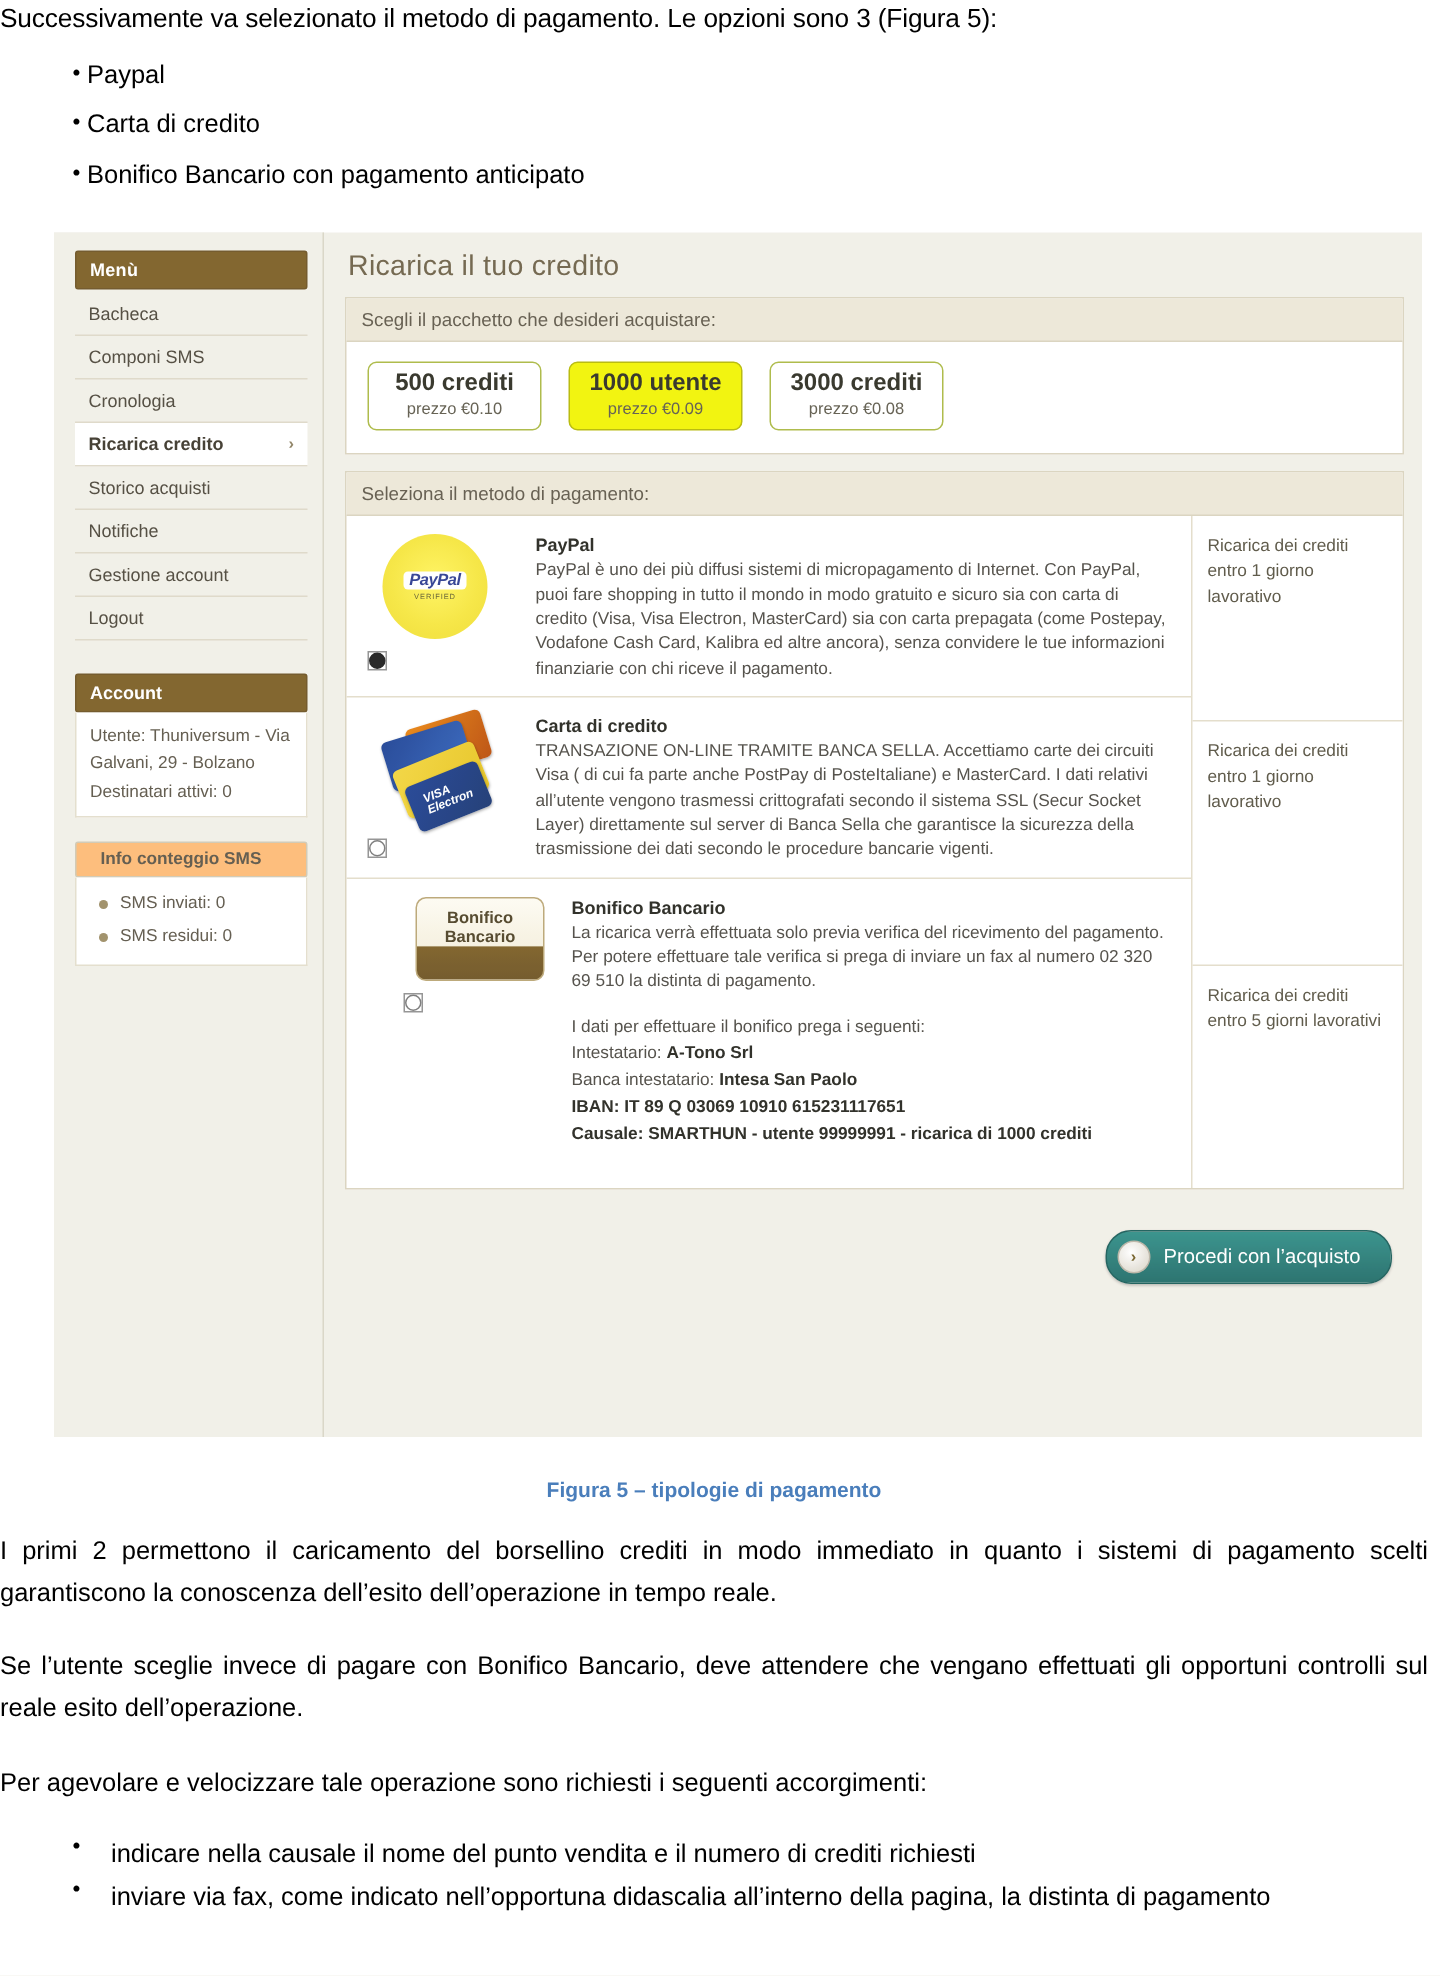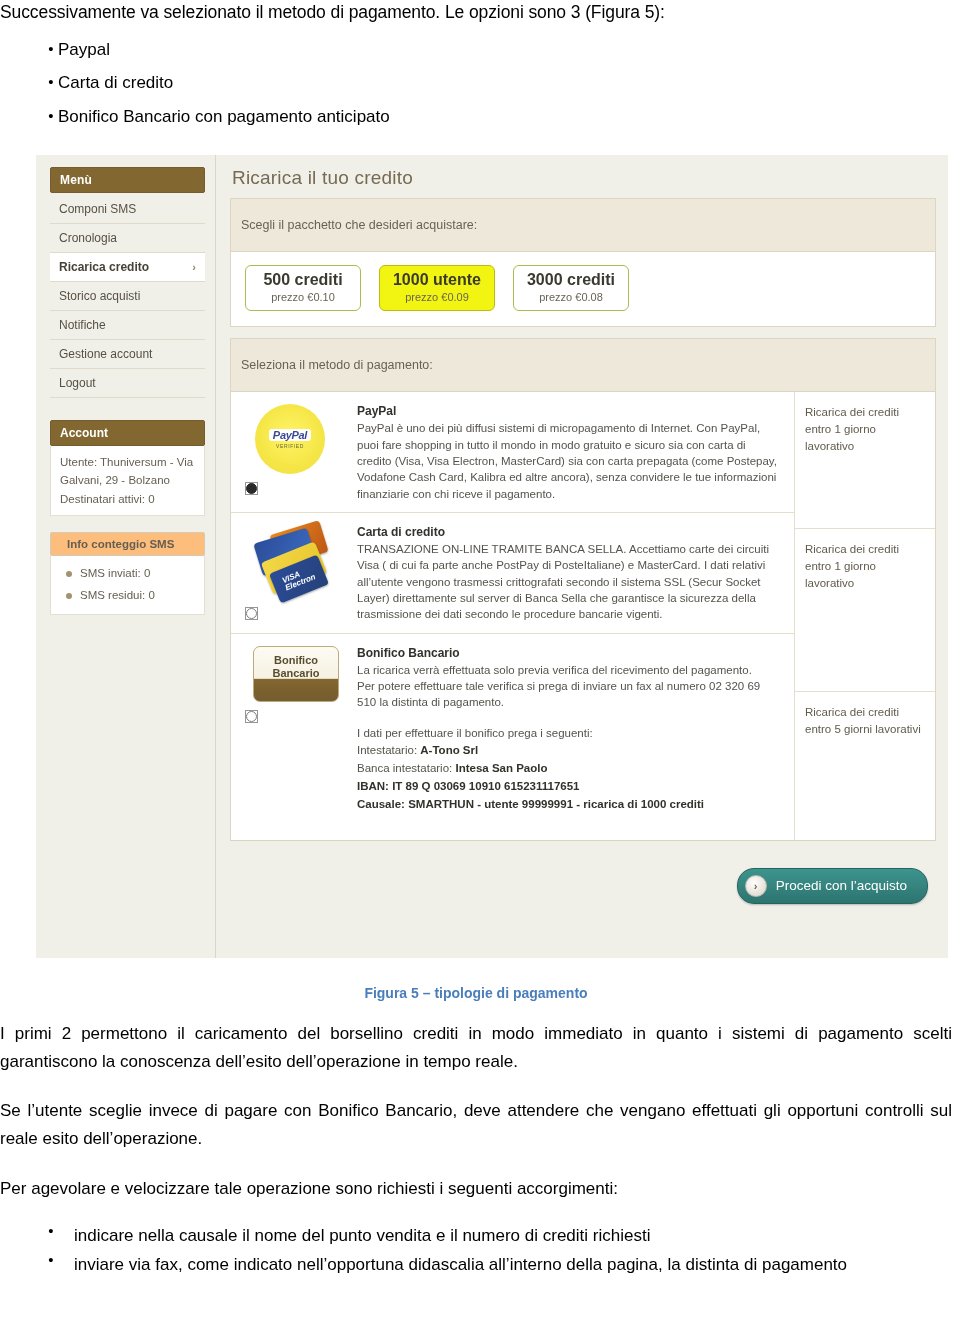--- a/index.html
+++ b/index.html
@@ -104,21 +104,21 @@
   .main-title{
     font-size:19px;color:#6b5f45;
     margin:0 0 9px 2px;letter-spacing:.2px;
   }
   .panel{
     border:1px solid #d9d2bd;background:#ffffff;
     margin-bottom:11px;
   }
   .panel-head{
     background:#ece7d7;color:#5d5647;
-    font-size:12.5px;padding:19px 10px;
+    font-size:12.5px;padding:7px 10px;
     border-bottom:1px solid #d9d2bd;
   }
   .pack-row{display:flex;gap:18px;padding:13px 14px 15px;}
   .pack{
     border:1px solid #a9b840;border-radius:6px;
     background:#ffffff;
     padding:5px 11px 7px;
     text-align:center;min-width:92px;
   }
   .pack.sel{background:#f2f400;border-color:#b5b800;}
@@ -131,21 +131,21 @@
   .m-right{
     width:140px;flex:0 0 auto;
     border-left:1px solid #e2dcc9;
     background:#ffffff;
   }
   .m-row{
     display:flex;
     border-bottom:1px solid #e2dcc9;
     min-height:112px;
   }
-  .m-row:last-child{border-bottom:none;}
+  .m-row:last-child{border-bottom:none;padding-left:24px;}
   .m-icon{
     width:126px;flex:0 0 auto;
     padding:12px 6px 10px 14px;box-sizing:border-box;
     display:flex;flex-direction:column;align-items:flex-start;
   }
   .m-body{flex:1 1 auto;padding:12px 12px 10px 0;min-width:0;}
   .m-name{font-size:12px;font-weight:bold;color:#23231c;margin-bottom:2px;}
   .m-desc{font-size:11.5px;color:#4a4740;line-height:1.42;}
   .m-when{
     padding:12px 10px;
@@ -265,20 +265,24 @@
     <span class="bullet-text">Bonifico Bancario con pagamento anticipato</span>
   </div>
 </div>
 
 <div class="figure">
  <div class="shot">
 
   <div class="side">
     <div class="side-head">Menù</div>
     <div class="side-list">
+      <div class="side-item">
+        <span>Bacheca</span>
+        <span class="chev"></span>
+      </div>
       <div class="side-item">
         <span>Componi SMS</span>
         <span class="chev"></span>
       </div>
       <div class="side-item">
         <span>Cronologia</span>
         <span class="chev"></span>
       </div>
       <div class="side-item active">
         <span>Ricarica credito</span>

